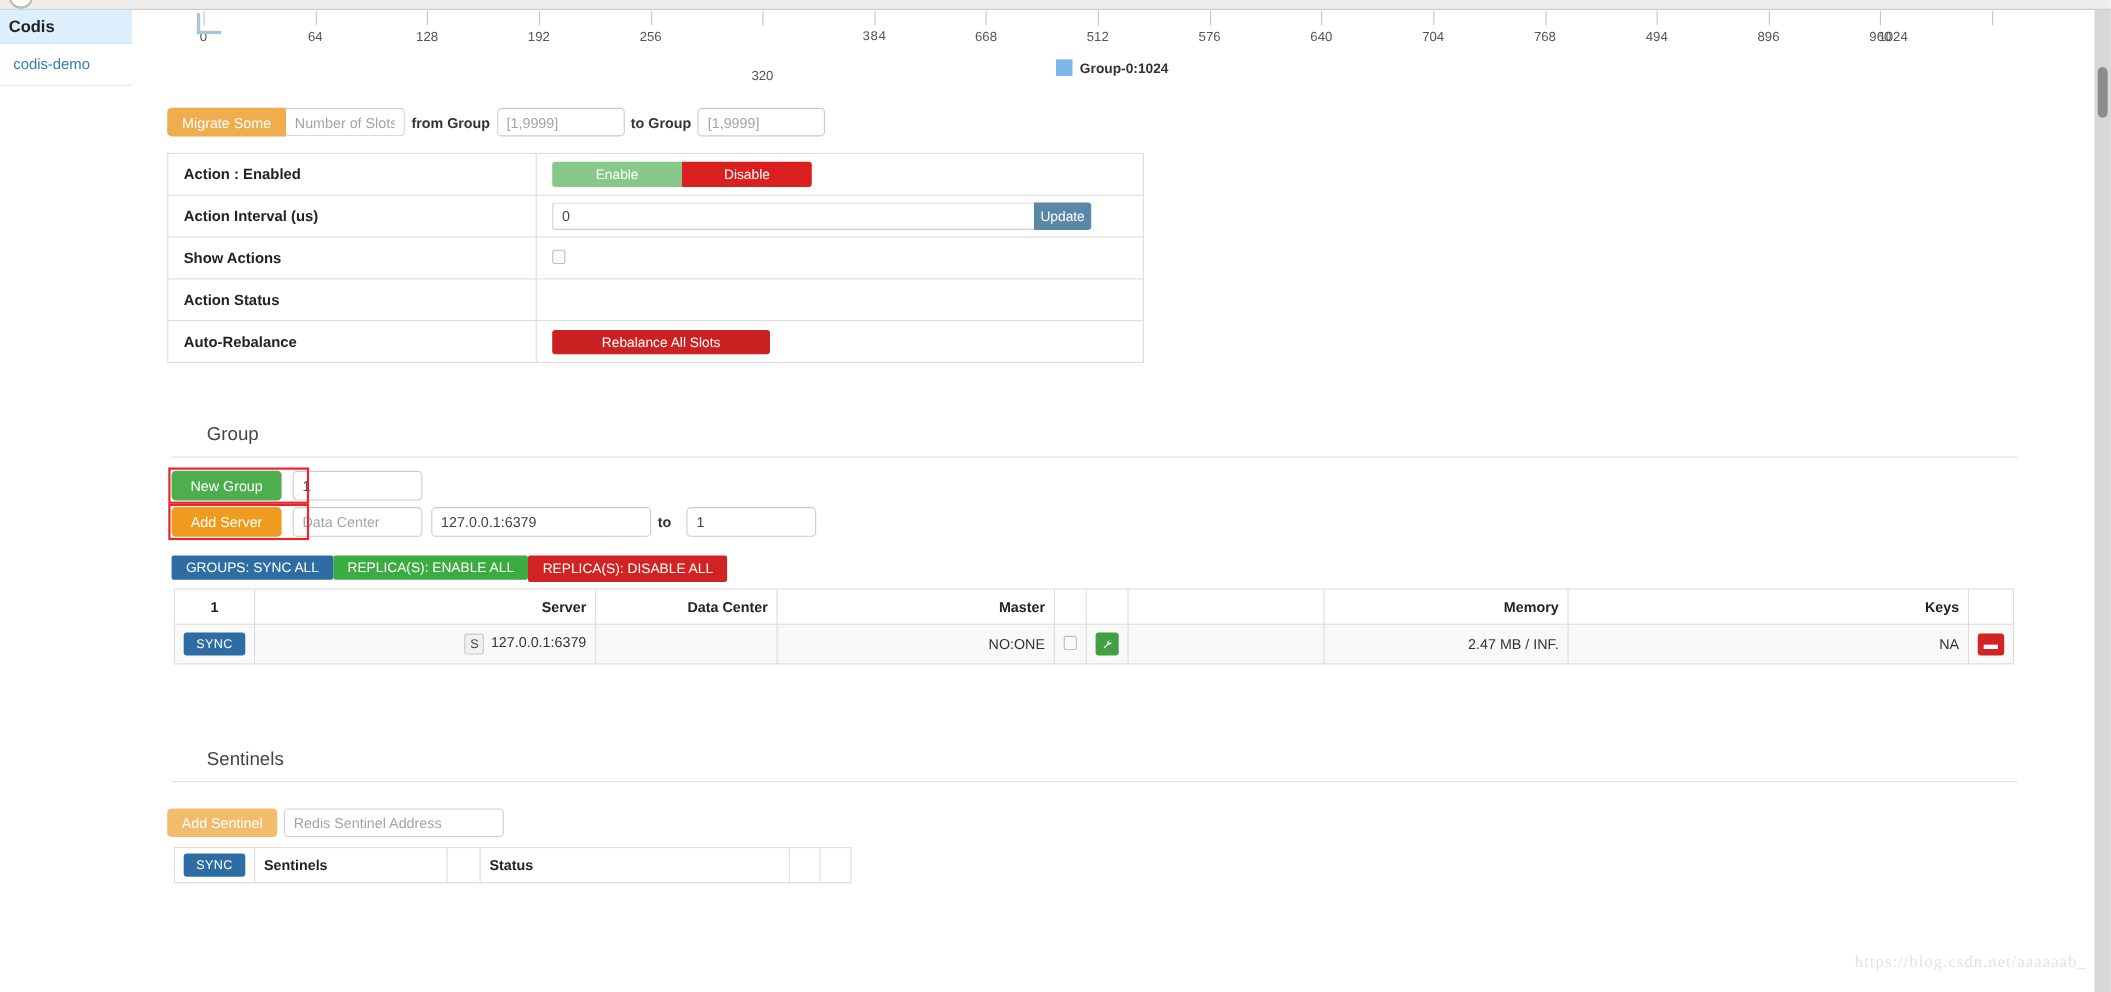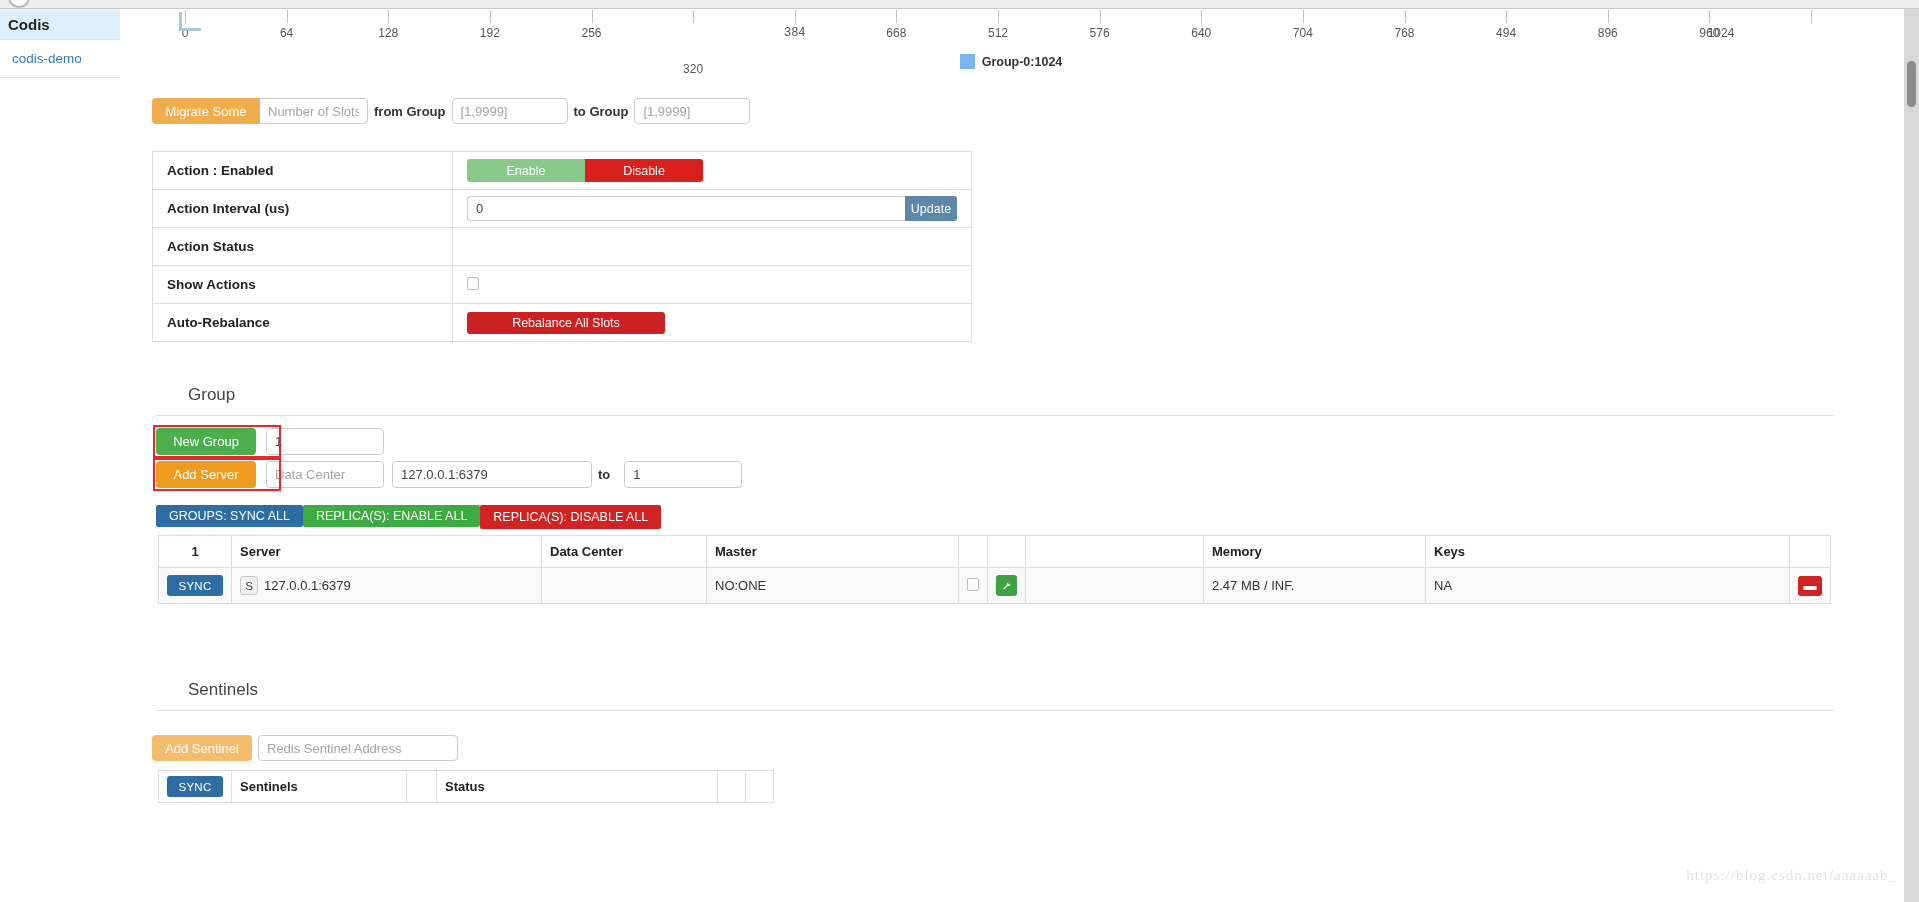--- a/index.html
+++ b/index.html
@@ -90,23 +90,22 @@
     color: #444; background: #fff; outline: none;
   }
   .inp::placeholder { color: #a4a4a4; }
   .inp-slots { width: 108px; border-radius: 0 4px 4px 0; border-left: none; }
   .lbl-inline { font-size: 13px; color: #333; padding: 0 6px; font-weight: bold;}
   .inp-group { width: 116px; }
 
   
   .action-table {
     position: absolute; left: 152px; top: 139px;
-    width: 820px; border: 1px solid #dddddd; border-collapse: collapse;
+    width: 888px; border: 1px solid #dddddd; border-collapse: collapse;
     background: #fff;
-    margin-top: 12px;
   }
   .action-table td {
     border: 1px solid #dddddd; height: 38px; padding: 0 14px;
     vertical-align: middle;
   }
   .action-table td.k { width: 335px; font-weight: bold; font-size: 13.5px; color: #222; }
   .btn-enable { background: #88c98a; width: 118px; height: 23px; border-radius: 3px 0 0 3px; font-size: 12.5px;}
   .btn-disable { background: #d9201f; width: 118px; height: 23px; border-radius: 0 3px 3px 0; font-size: 12.5px;}
   .interval-wrap { display: flex; align-items: center; }
   .inp-interval {
@@ -149,21 +148,21 @@
   .btn-disableall { background: #cf2423; height: 22px; padding: 12px 13px; border-radius: 2px; font-size: 12.5px;}
 
   
   .srv-table {
     position: absolute; left: 158px; top: 535px;
     border-collapse: collapse; background: #fff;
     font-size: 13px;
   }
   .srv-table th, .srv-table td {
     border: 1px solid #dddddd; height: 32px; vertical-align: middle;
-    padding: 0 8px; text-align: left; font-size: 13px;
+    padding: 0 8px; text-align: right; font-size: 13px;
   }
   .srv-table th { font-weight: bold; color: #222; }
   .srv-table tr.body-row td { background: #f9f9f9; height: 36px; }
   .th-idx { text-align: center !important; }
   .btn-sync {
     background: #2e6da4; width: 56px; height: 21px; border-radius: 3px;
     font-size: 11.5px; letter-spacing: .3px;
   }
   .role-badge {
     display: inline-flex; align-items: center; justify-content: center;
@@ -289,28 +288,28 @@
     <tr>
       <td class="k">Action Interval (us)</td>
       <td>
         <span class="interval-wrap">
           <input class="inp inp-interval" value="0" style="">
           <button class="btn btn-update">Update</button>
         </span>
       </td>
     </tr>
     <tr>
-      <td class="k">Action Status</td>
-      <td></td>
-    </tr>
-    <tr>
       <td class="k">Show Actions</td>
       <td>
         <span class="chk"></span>
       </td>
+    </tr>
+    <tr>
+      <td class="k">Action Status</td>
+      <td></td>
     </tr>
     <tr>
       <td class="k">Auto-Rebalance</td>
       <td>
         <button class="btn btn-rebalance">Rebalance All Slots</button>
       </td>
     </tr>
   </tbody>
     </table>
 

